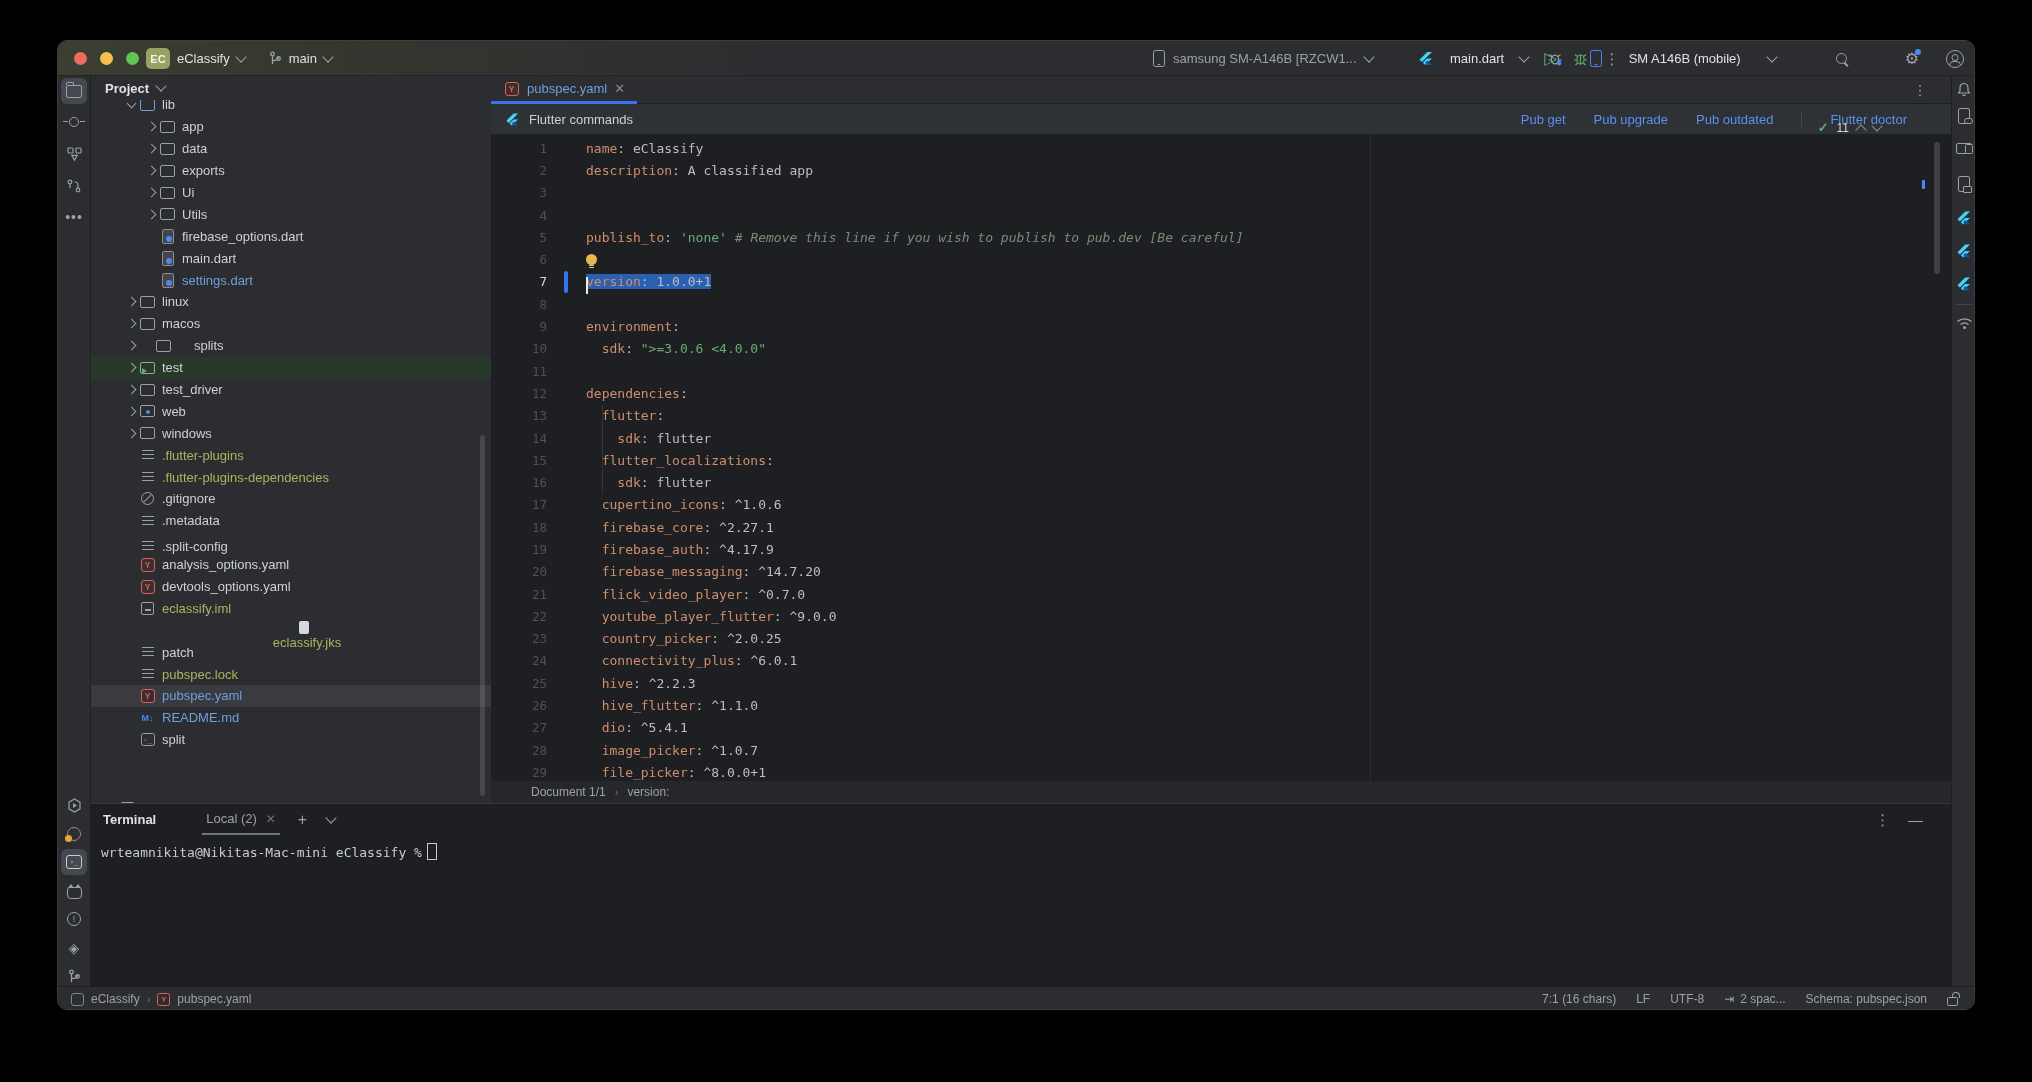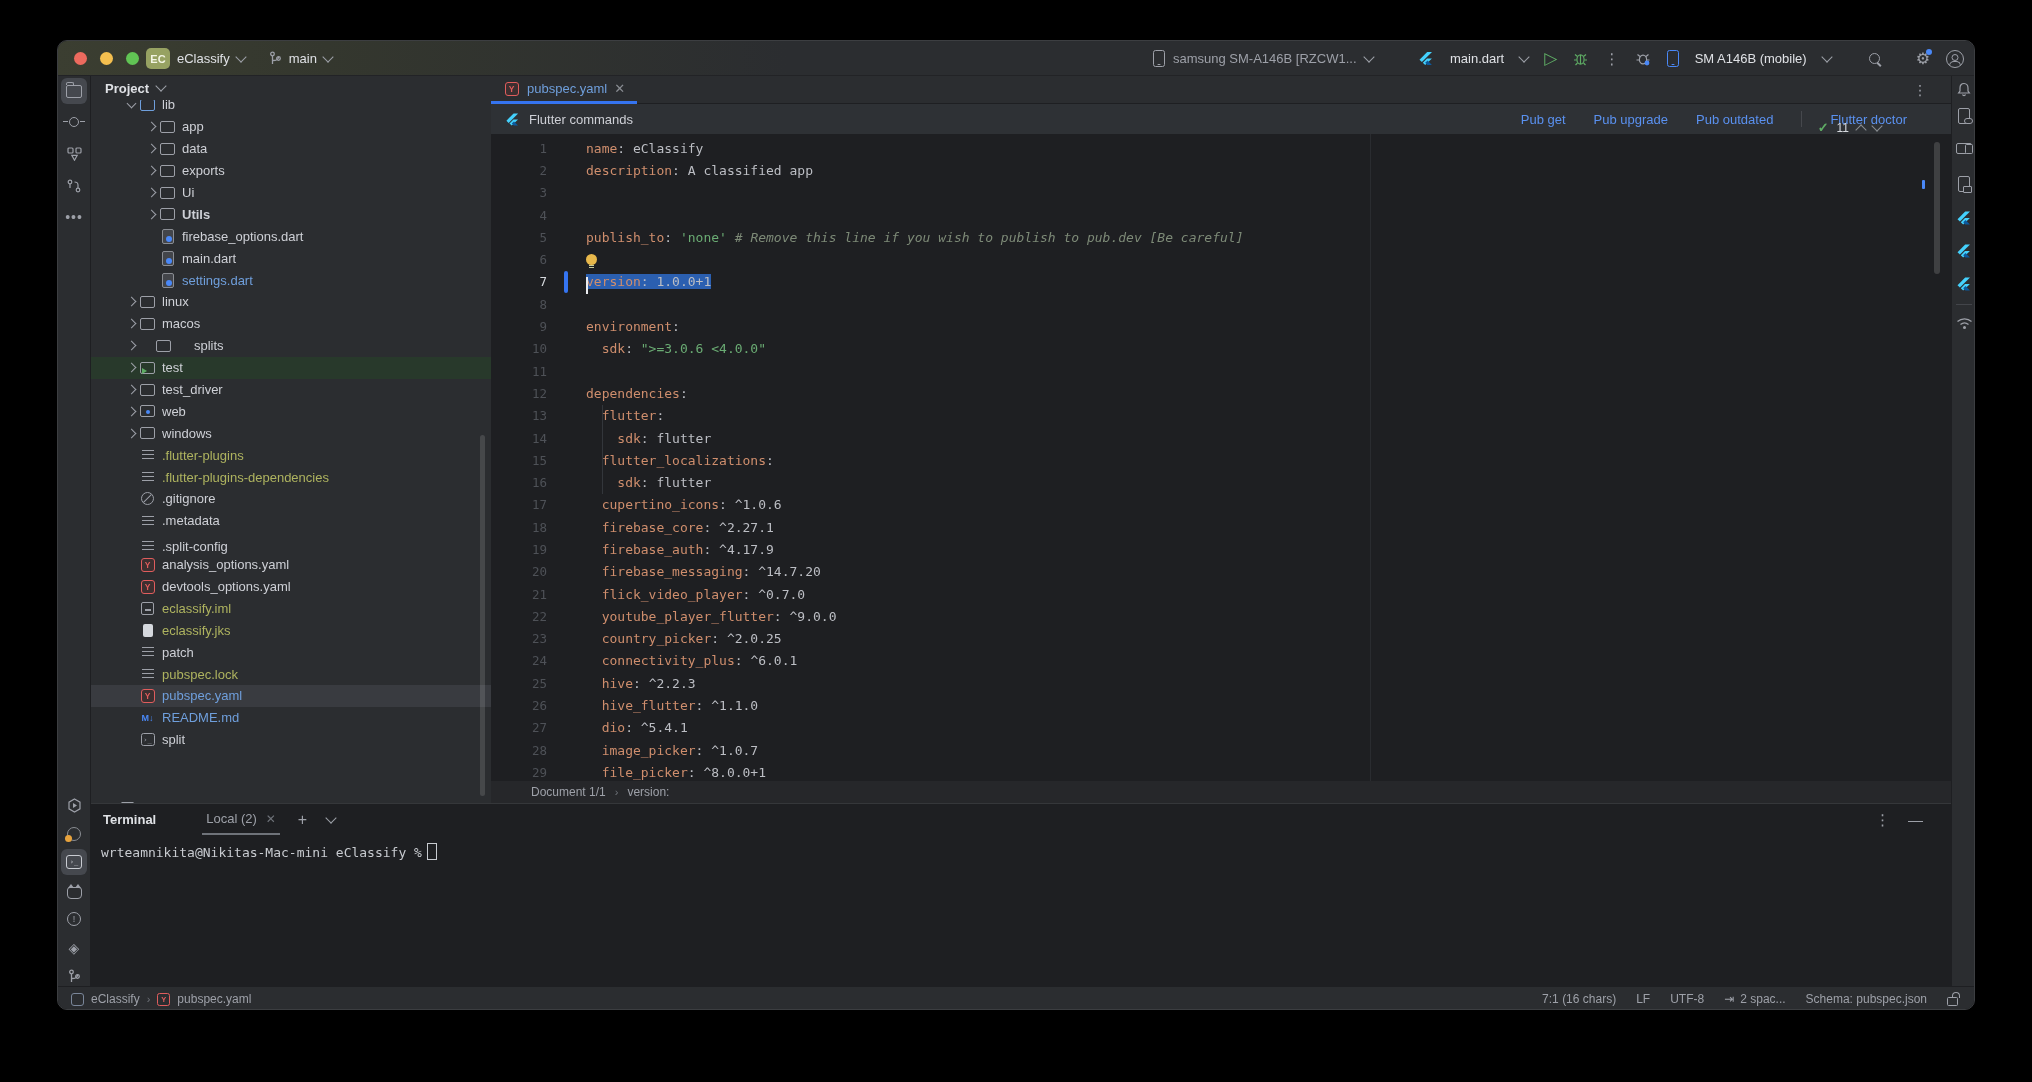--- a/index.html
+++ b/index.html
@@ -15,21 +15,21 @@
   .proj-group{position:absolute;left:88px;top:0;height:35px;display:flex;align-items:center;gap:7px;}
   .ec-badge{width:24px;height:21px;border-radius:5px;background:#97a262;color:#f3f5e4;font-size:11px;
     font-weight:bold;display:flex;align-items:center;justify-content:center;}
   .tb-text{color:#dfe1e5;font-size:13px;}
   .tb-dim{color:#9da0a8;font-size:13px;}
   .chev-s{width:7px;height:7px;border-right:1.4px solid #9da0a8;border-bottom:1.4px solid #9da0a8;
     transform:rotate(45deg);display:inline-block;margin-top:-4px;}
   .chev-up{transform:rotate(-135deg);margin-top:4px;}
   .device-group{position:absolute;left:1095px;top:0;height:35px;display:flex;align-items:center;gap:8px;}
   .run-group{position:absolute;left:1360px;top:0;height:35px;display:flex;align-items:center;gap:16px;}
-  .right-group{position:absolute;right:12px;top:0;height:35px;display:flex;align-items:center;gap:16px;}
+  .right-group{position:absolute;right:12px;top:0;height:35px;display:flex;align-items:center;gap:27px;}
   .play-ico{color:#5fad65;font-size:17px;line-height:1;}
   .kebab{color:#9da0a8;font-size:15px;letter-spacing:0;}
   .phone-ico{width:10px;height:15px;border:1.4px solid #9da0a8;border-radius:2.5px;display:inline-block;position:relative;}
   .phone-blue{border-color:#4a88f7;}
   .phone-ico::after{content:"";position:absolute;left:50%;bottom:1px;transform:translateX(-50%);
     width:3px;height:1.4px;background:inherit;border-radius:1px;background:#9da0a8;}
   .phone-blue::after{background:#4a88f7;}
   .search-ico{width:9px;height:9px;border:1.5px solid #9da0a8;border-radius:50%;display:inline-block;position:relative;}
   .search-ico::after{content:"";position:absolute;left:8px;top:8px;width:5px;height:1.5px;background:#9da0a8;
     transform:rotate(45deg);transform-origin:0 0;}
@@ -389,21 +389,21 @@
           <span class="ticon ic-folder"></span>
           <span class="tlabel">exports</span>
         </div>
         <div class="tree-row" style="padding-left: 52px;">
           <span class="chev-slot">
             <span class="chev right"></span>
           </span>
           <span class="ticon ic-folder"></span>
           <span class="tlabel">Ui</span>
         </div>
-        <div class="tree-row" style="padding-left: 52px; font-weight: bold;">
+        <div class="tree-row" style="padding-left: 52px;">
           <span class="chev-slot">
             <span class="chev right"></span>
           </span>
           <span class="ticon ic-folder"></span>
           <span class="tlabel">Utils</span>
         </div>
         <div class="tree-row" style="padding-left: 52px;">
           <span class="chev-slot"></span>
           <span class="ticon ic-dart"></span>
           <span class="tlabel">firebase_options.dart</span>
@@ -500,21 +500,21 @@
         <div class="tree-row" style="padding-left: 32px;">
           <span class="chev-slot"></span>
           <span class="ticon ic-yaml"></span>
           <span class="tlabel">devtools_options.yaml</span>
         </div>
         <div class="tree-row" style="padding-left: 32px;">
           <span class="chev-slot"></span>
           <span class="ticon ic-iml"></span>
           <span class="tlabel c-olive">eclassify.iml</span>
         </div>
-        <div class="tree-row" style="padding-left: 32px;">
+        <div class="tree-row" style="padding-left: 32px; flex-direction: column;">
           <span class="chev-slot"></span>
           <span class="ticon ic-file"></span>
           <span class="tlabel c-olive">eclassify.jks</span>
         </div>
         <div class="tree-row" style="padding-left: 32px;">
           <span class="chev-slot"></span>
           <span class="ticon ic-lines"></span>
           <span class="tlabel">patch</span>
         </div>
         <div class="tree-row" style="padding-left: 32px;">

